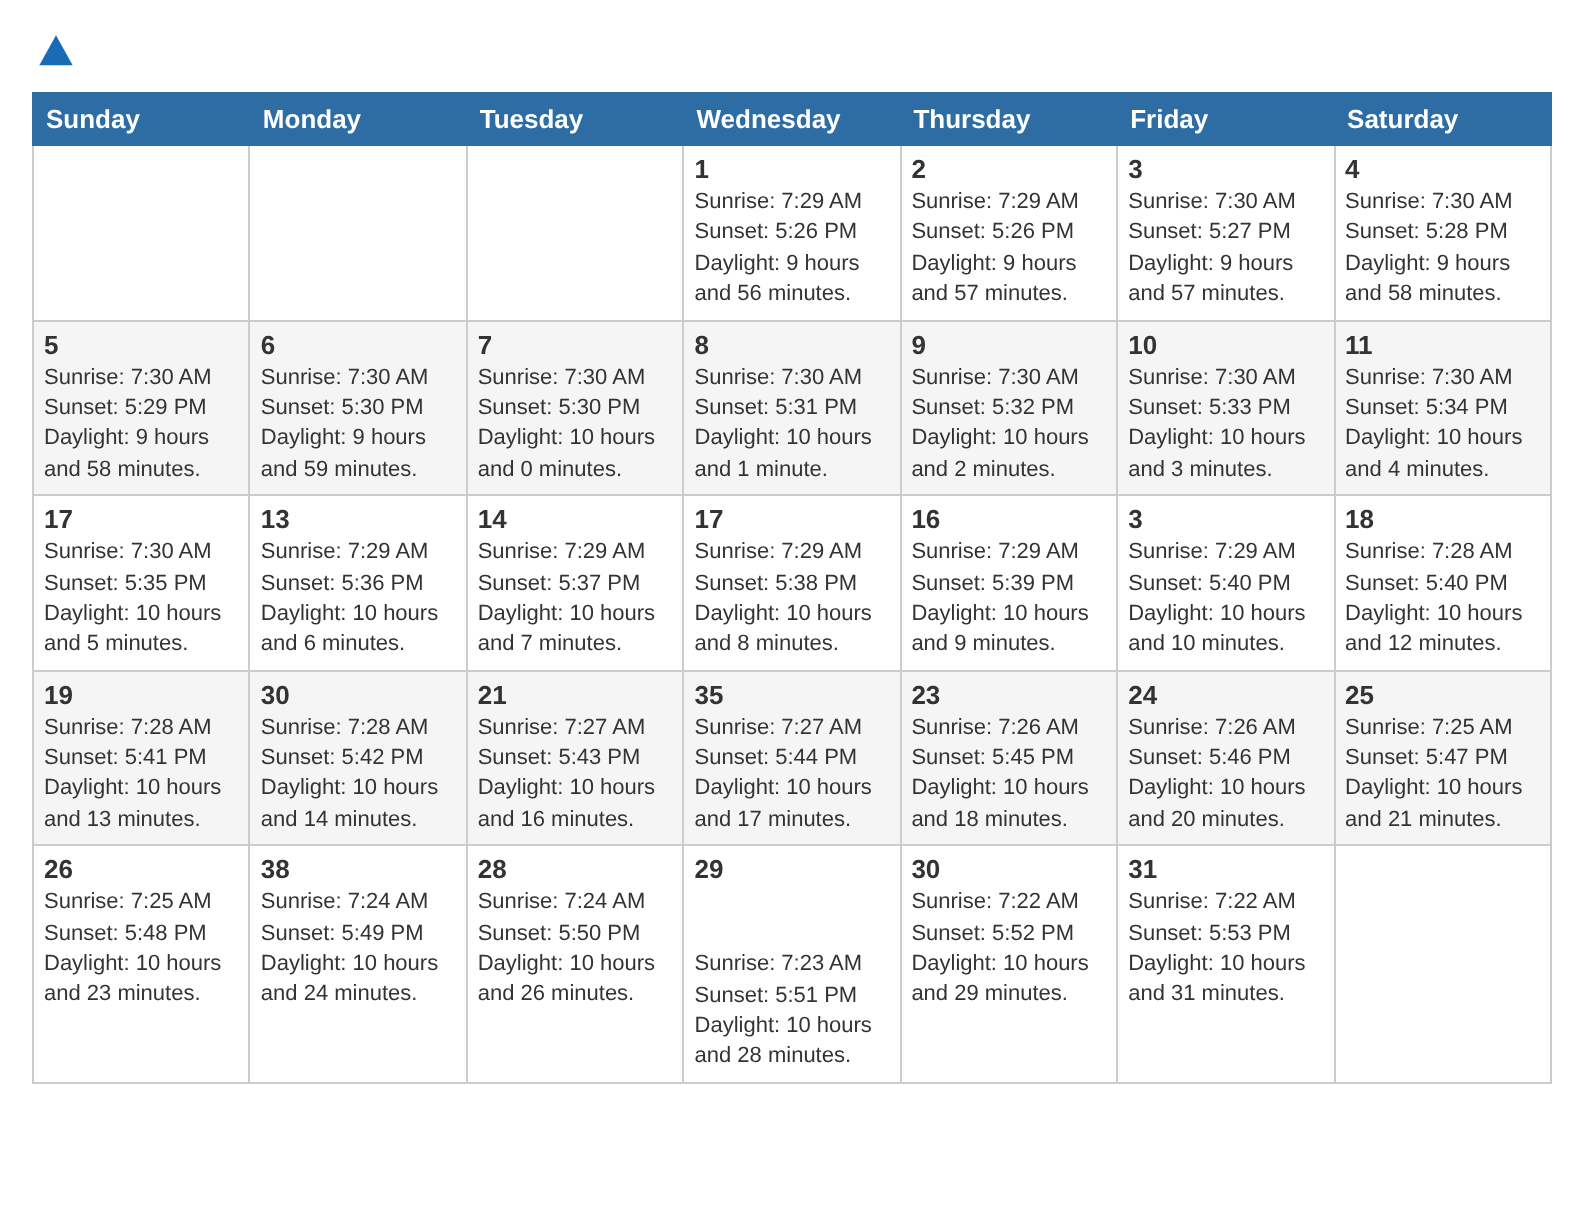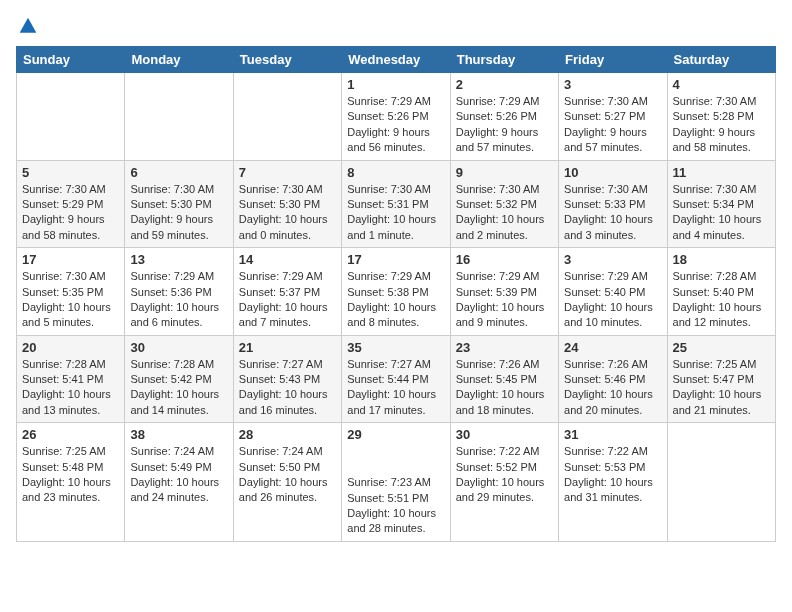--- a/index.html
+++ b/index.html
@@ -257,21 +257,21 @@
           <td>
             <div class="day-number">18</div>
             <div class="day-info" style="white-space: pre-line;">Sunrise: 7:28 AM
 Sunset: 5:40 PM
 Daylight: 10 hours
 and 12 minutes.</div>
           </td>
         </tr>
         <tr>
           <td>
-            <div class="day-number">20</div>
+            <div class="day-number">19</div>
             <div class="day-info" style="white-space: pre-line;">Sunrise: 7:28 AM
 Sunset: 5:41 PM
 Daylight: 10 hours
 and 13 minutes.</div>
           </td>
           <td>
             <div class="day-number">30</div>
             <div class="day-info" style="white-space: pre-line;">Sunrise: 7:28 AM
 Sunset: 5:42 PM
 Daylight: 10 hours

